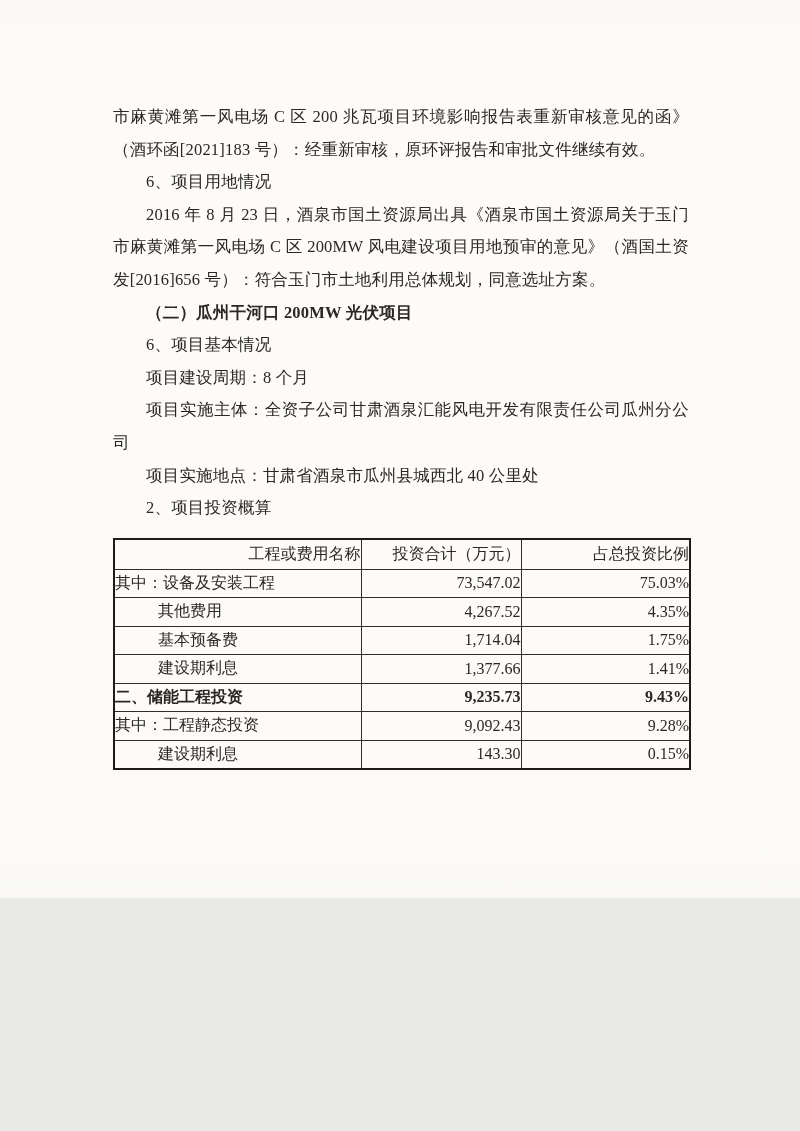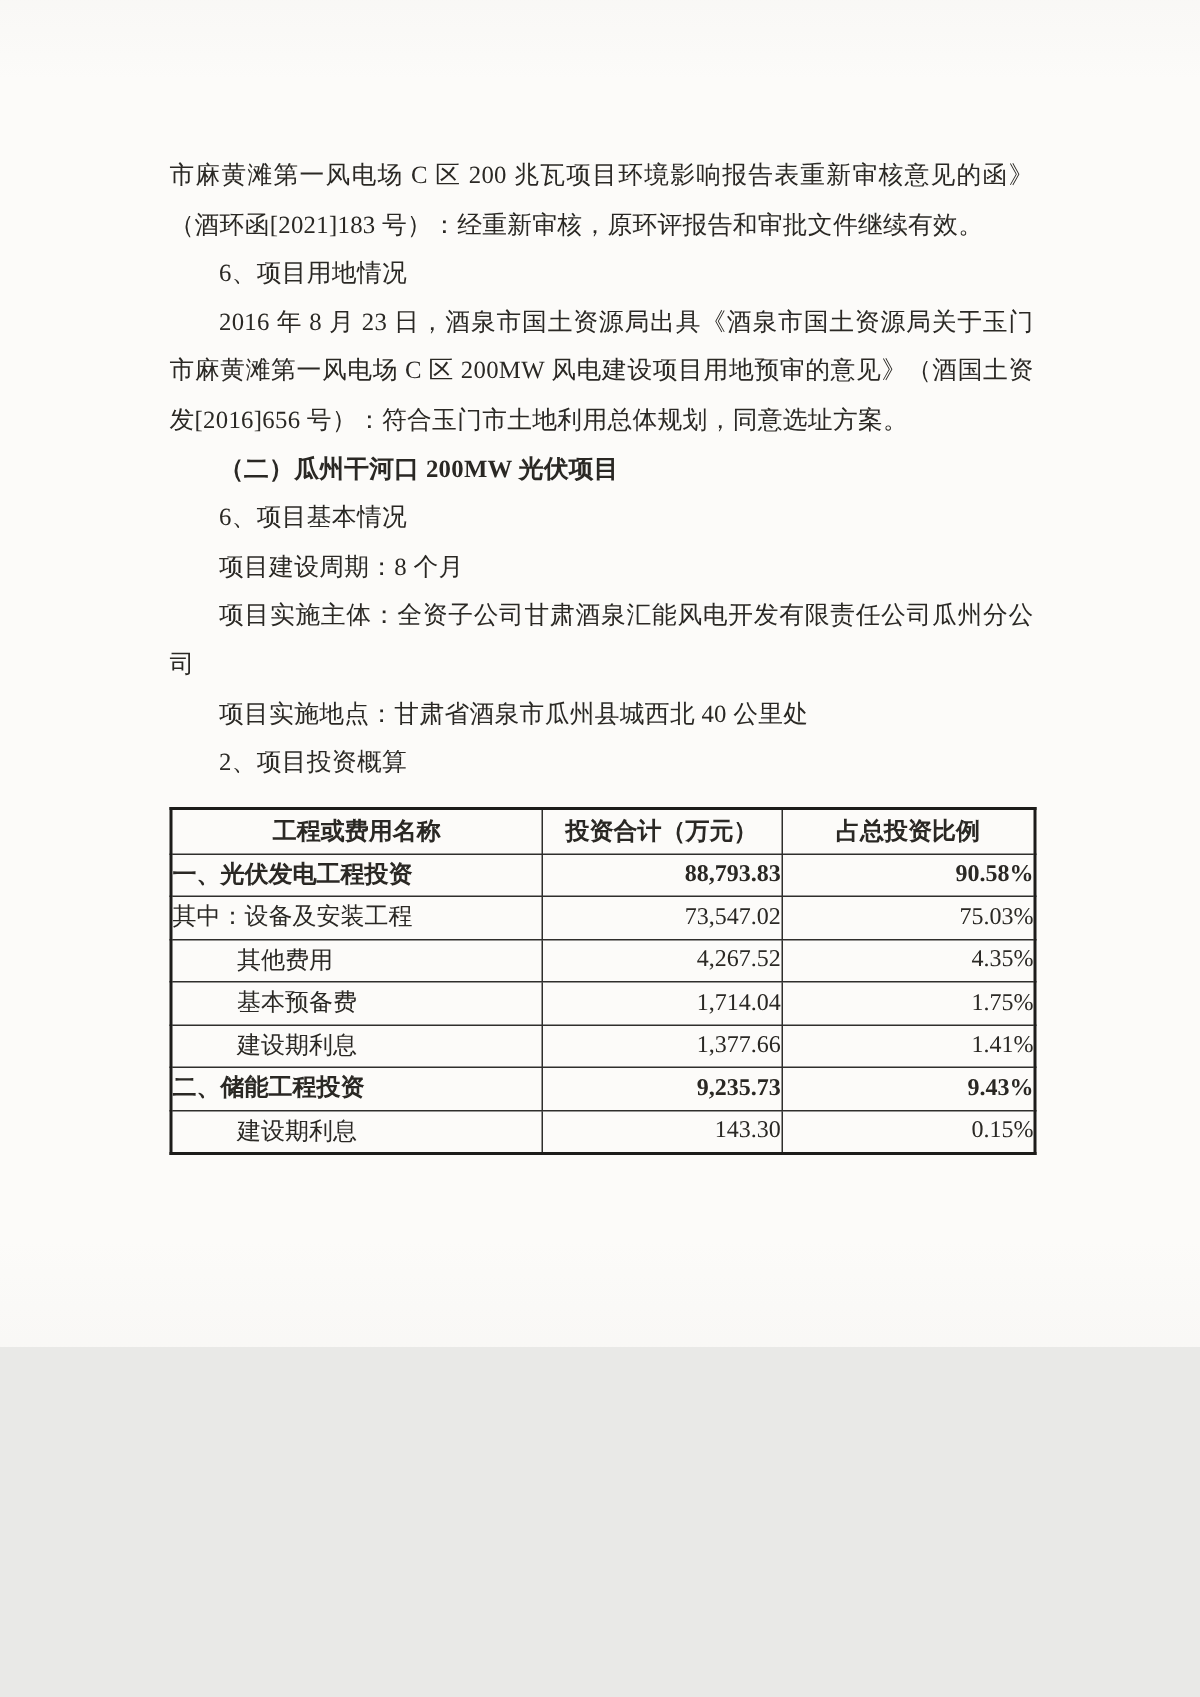--- a/index.html
+++ b/index.html
@@ -48,22 +48,22 @@
   table.invest { border: 2.5px solid #1d1c1a; }
   table.invest th, table.invest td {
     border: 1px solid #2f2e2c;
     height: 27.5px;
     padding: 0;
     font-size: 16px;
     overflow: hidden;
     white-space: nowrap;
   }
   table.invest th {
-    font-weight: bold;
-    text-align: center;
+    font-weight: normal;
+    text-align: right;
     height: 29px;
   }
   td.c-name { text-align: left; padding-left: 7px; }
   td.c-name.ind { padding-left: 43px; }
   td.c-amt { text-align: right; padding-right: 9px; font-size: 15.5px; }
   td.c-pct { text-align: right; padding-right: 8px; font-size: 15.5px; }
   tr.boldrow td { font-weight: bold; }
 
   .page-number {
     position: absolute;
@@ -100,25 +100,20 @@
           <col class="c3">
       </colgroup>
       <thead>
         <tr>
           <th>工程或费用名称</th>
           <th>投资合计（万元）</th>
           <th>占总投资比例</th>
         </tr>
       </thead>
       <tbody id="table-body">
-          <tr class="boldrow">
-            <td class="c-name">一、光伏发电工程投资</td>
-            <td class="c-amt">88,793.83</td>
-            <td class="c-pct">90.58%</td>
-          </tr>
           <tr>
             <td class="c-name">其中：设备及安装工程</td>
             <td class="c-amt">73,547.02</td>
             <td class="c-pct">75.03%</td>
           </tr>
           <tr>
             <td class="c-name ind">其他费用</td>
             <td class="c-amt">4,267.52</td>
             <td class="c-pct">4.35%</td>
           </tr>
@@ -131,20 +126,25 @@
             <td class="c-name ind">建设期利息</td>
             <td class="c-amt">1,377.66</td>
             <td class="c-pct">1.41%</td>
           </tr>
           <tr class="boldrow">
             <td class="c-name">二、储能工程投资</td>
             <td class="c-amt">9,235.73</td>
             <td class="c-pct">9.43%</td>
           </tr>
           <tr>
+            <td class="c-name">其中：工程静态投资</td>
+            <td class="c-amt">9,092.43</td>
+            <td class="c-pct">9.28%</td>
+          </tr>
+          <tr>
             <td class="c-name ind">建设期利息</td>
             <td class="c-amt">143.30</td>
             <td class="c-pct">0.15%</td>
           </tr>
         </tbody>
     </table>
 
   </div>
 
   <div class="page-number">11</div>

